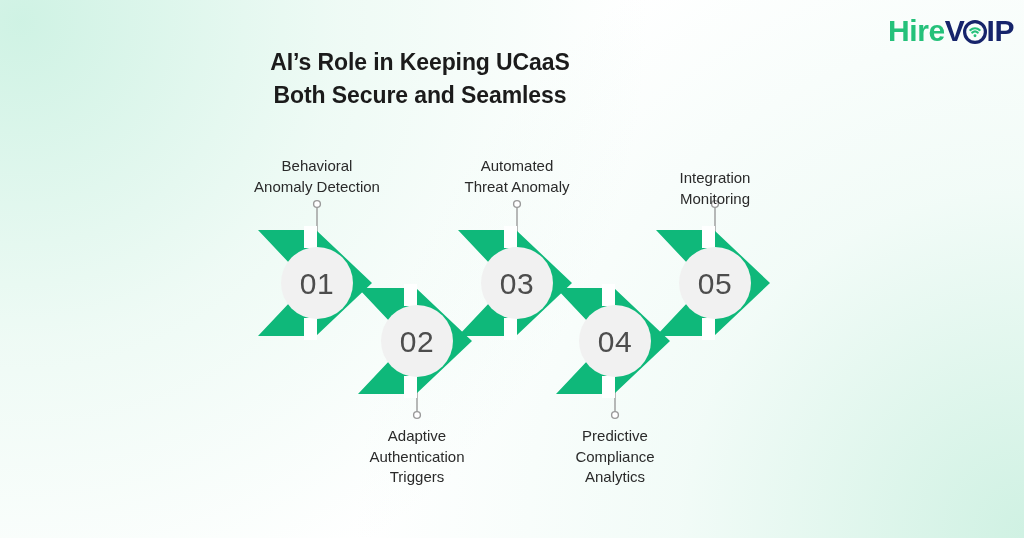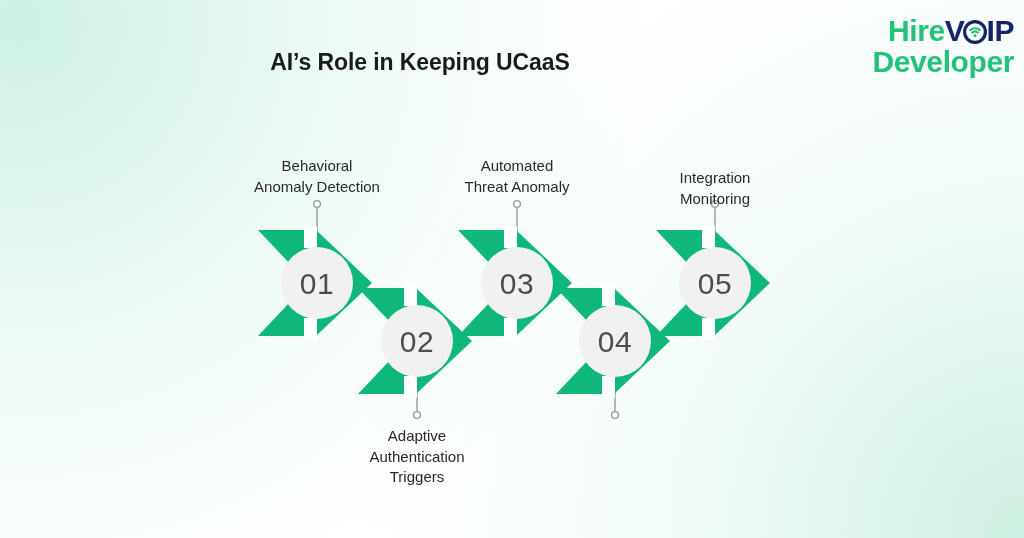--- a/index.html
+++ b/index.html
@@ -110,25 +110,25 @@
 
   <div id="logo">
     <div class="logo-line">
       <span class="logo-hire" style="color: rgb(36, 193, 122);">Hire</span><span class="logo-v" style="color: rgb(22, 36, 107);">V</span><span class="wifi-o"><svg width="24" height="24" viewBox="0 0 24 24">
             <circle cx="12" cy="12" r="10.4" fill="none" stroke="#16246b" stroke-width="3.2"></circle>
             <path d="M7.3 10.1 A7 7 0 0 1 16.7 10.1" fill="none" stroke="#24c17a" stroke-width="2.1" stroke-linecap="round"></path>
             <path d="M9.2 12.6 A4.2 4.2 0 0 1 14.8 12.6" fill="none" stroke="#24c17a" stroke-width="2.1" stroke-linecap="round"></path>
             <circle cx="12" cy="15.8" r="1.45" fill="#24c17a"></circle>
           </svg></span><span class="logo-ip" style="color: rgb(22, 36, 107);">IP</span>
     </div>
-    <div class="logo-line logo-dev" style="color: rgb(36, 193, 122);">Developer</div>
   </div>
 
   <div id="title">
     <span class="tline">AI’s Role in Keeping UCaaS</span>
+    <span class="tline">Both Secure and Seamless</span>
   </div>
 
   <div id="diagram">
     <svg width="1024" height="538" viewBox="0 0 1024 538" xmlns="http://www.w3.org/2000/svg">
       <defs>
 
         <g id="chev-proto"></g>
       </defs>
 
       <g stroke="#9a9a9a" stroke-width="1.4" fill="none">
@@ -212,15 +212,20 @@
       <span>Integration</span>
       <span>Monitoring</span>
     </div>
 
     <div class="step-label" style="left: 312px; top: 426px; color: rgb(42, 42, 42);">
       <span>Adaptive</span>
       <span>Authentication</span>
       <span>Triggers</span>
     </div>
 
+    <div class="step-label" style="left: 510px; top: 426px; color: rgb(42, 42, 42);">
+      <span>Predictive</span>
+      <span>Compliance</span>
+      <span>Analytics</span>
+    </div>
   </div>
 
 </div>
 
 </body></html>

